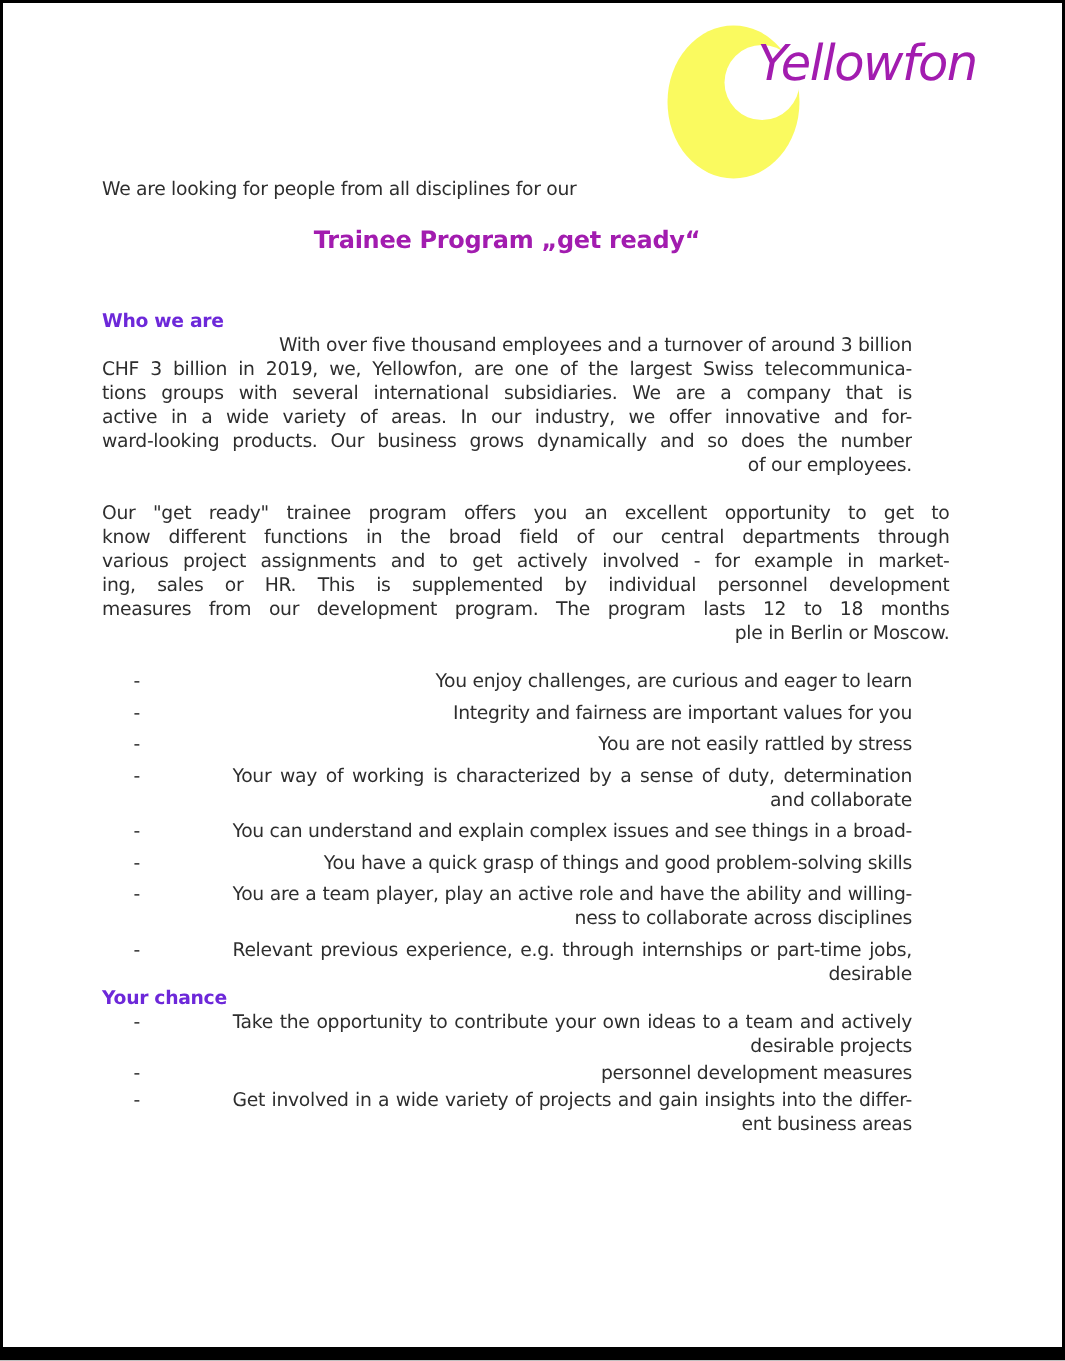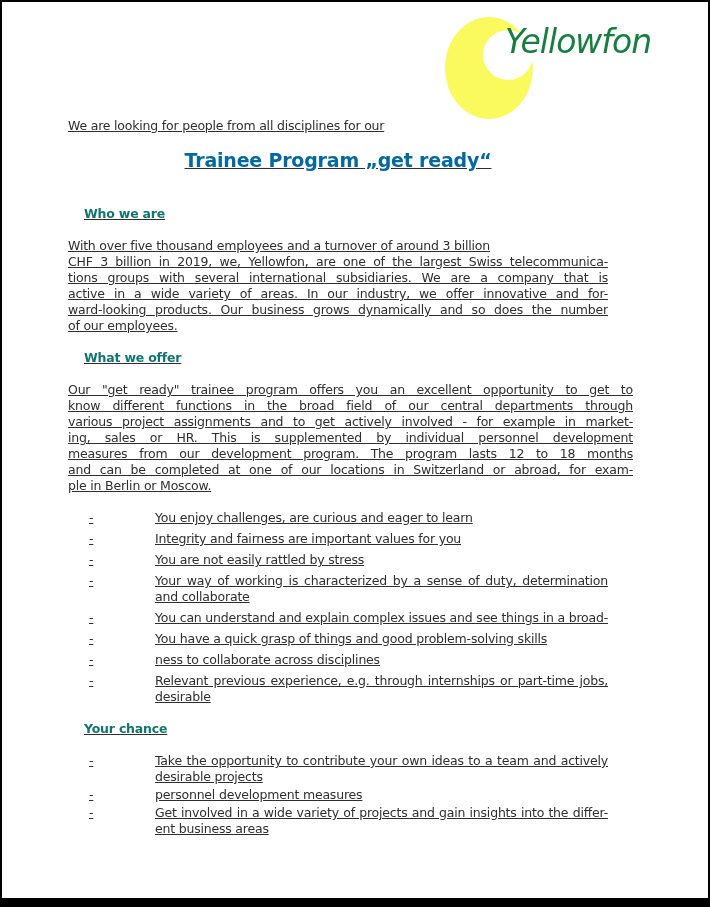--- a/index.html
+++ b/index.html
@@ -11,62 +11,62 @@
     border: 2px solid #000;
     border-bottom: 9px solid #000;
     background: #ffffff;
     overflow: hidden;
     font-family: "DejaVu Sans", "Liberation Sans", sans-serif;
     font-size: 12.5px;
     line-height: 16px;
     letter-spacing: -0.2px;
     color: #2e2e2e;
   }
-  .content { padding: 116px 0 0 66px; width: 540px; text-decoration: underline; }
+  .content { padding: 116px 0 0 66px; width: 540px; }
   .intro { }
   .headline {
     margin: 14px 0 0 0;
-    font-size: 19px;
+    font-size: 16px;
     line-height: 24px;
     font-weight: bold;
-    color: #0369a1;
+    color: #a21caf;
     text-align: center;
   }
   .sec { margin-top: 16px; }
   .sec-who-we-are { margin-top: 34px; }
   .sec-your-chance { margin-top: 0; }
   .sec-heading {
-    margin: 16px;
+    margin: 0;
     font-size: 12.5px;
     line-height: 16px;
     font-weight: bold;
-    color: #0f766e;
+    color: #6d28d9;
   }
   .sec-what-we-offer .para { width: 565px; }
-  .ln { height: 16px; overflow: hidden; text-align: left; }
+  .ln { height: 16px; overflow: hidden; text-align: right; }
   .ln.stretch { text-align: justify; text-align-last: justify; }
   .item { display: flex; }
   .dash { flex: 0 0 39px; padding-left: 21px; box-sizing: border-box; }
   .itext { flex: 1; min-width: 0; margin-left: 48px; }
   .list.loose .item { margin-bottom: 5px; }
   .list.tight .item { margin-bottom: 2px; }
   .list .item:last-child { margin-bottom: 0; }
   .closing { margin-top: 24px; }
   .logo { position: absolute; left: 440px; top: 12px; width: 240px; height: 110px; }
   .logo svg { position: absolute; left: 0; top: 0; display: block; }
   .brand {
     position: absolute;
     left: 63px;
     top: 8px;
     font-size: 33px;
     line-height: 40px;
     font-style: italic;
     font-weight: 500;
     letter-spacing: -1px;
-    color: #15803d;
+    color: #a21caf;
     white-space: nowrap;
   }
 </style>
 </head>
 <body>
 
 <div class="page">
 
   <div class="logo">
     <svg width="110" height="110" viewBox="0 0 110 110">
@@ -85,28 +85,26 @@
           <div class="para">
             <div class="ln">With over five thousand employees and a turnover of around 3 billion</div>
             <div class="ln stretch">CHF 3 billion in 2019, we, Yellowfon, are one of the largest Swiss telecommunica-</div>
             <div class="ln stretch">tions groups with several international subsidiaries. We are a company that is</div>
             <div class="ln stretch">active in a wide variety of areas. In our industry, we offer innovative and for-</div>
             <div class="ln stretch">ward-looking products. Our business grows dynamically and so does the number</div>
             <div class="ln">of our employees.</div>
           </div>
         </section>
         <section class="sec sec-what-we-offer">
-          <h2 class="sec-heading">What we offer</h2>
           <div class="para">
             <div class="ln stretch">Our "get ready" trainee program offers you an excellent opportunity to get to</div>
             <div class="ln stretch">know different functions in the broad field of our central departments through</div>
             <div class="ln stretch">various project assignments and to get actively involved - for example in market-</div>
             <div class="ln stretch">ing, sales or HR. This is supplemented by individual personnel development</div>
             <div class="ln stretch">measures from our development program. The program lasts 12 to 18 months</div>
-            <div class="ln stretch">and can be completed at one of our locations in Switzerland or abroad, for exam-</div>
             <div class="ln">ple in Berlin or Moscow.</div>
           </div>
         </section>
         <section class="sec sec-our-requirements">
           <div class="list loose">
             <div class="item">
               <span class="dash">-</span>
               <div class="itext">
                 <div class="ln">You enjoy challenges, are curious and eager to learn</div>
               </div>
@@ -138,20 +136,21 @@
             </div>
             <div class="item">
               <span class="dash">-</span>
               <div class="itext">
                 <div class="ln">You have a quick grasp of things and good problem-solving skills</div>
               </div>
             </div>
             <div class="item">
               <span class="dash">-</span>
               <div class="itext">
+                <div class="ln stretch">You are a team player, play an active role and have the ability and willing-</div>
                 <div class="ln">ness to collaborate across disciplines</div>
               </div>
             </div>
             <div class="item">
               <span class="dash">-</span>
               <div class="itext">
                 <div class="ln stretch">Relevant previous experience, e.g. through internships or part-time jobs, is</div>
                 <div class="ln">desirable</div>
               </div>
             </div>

